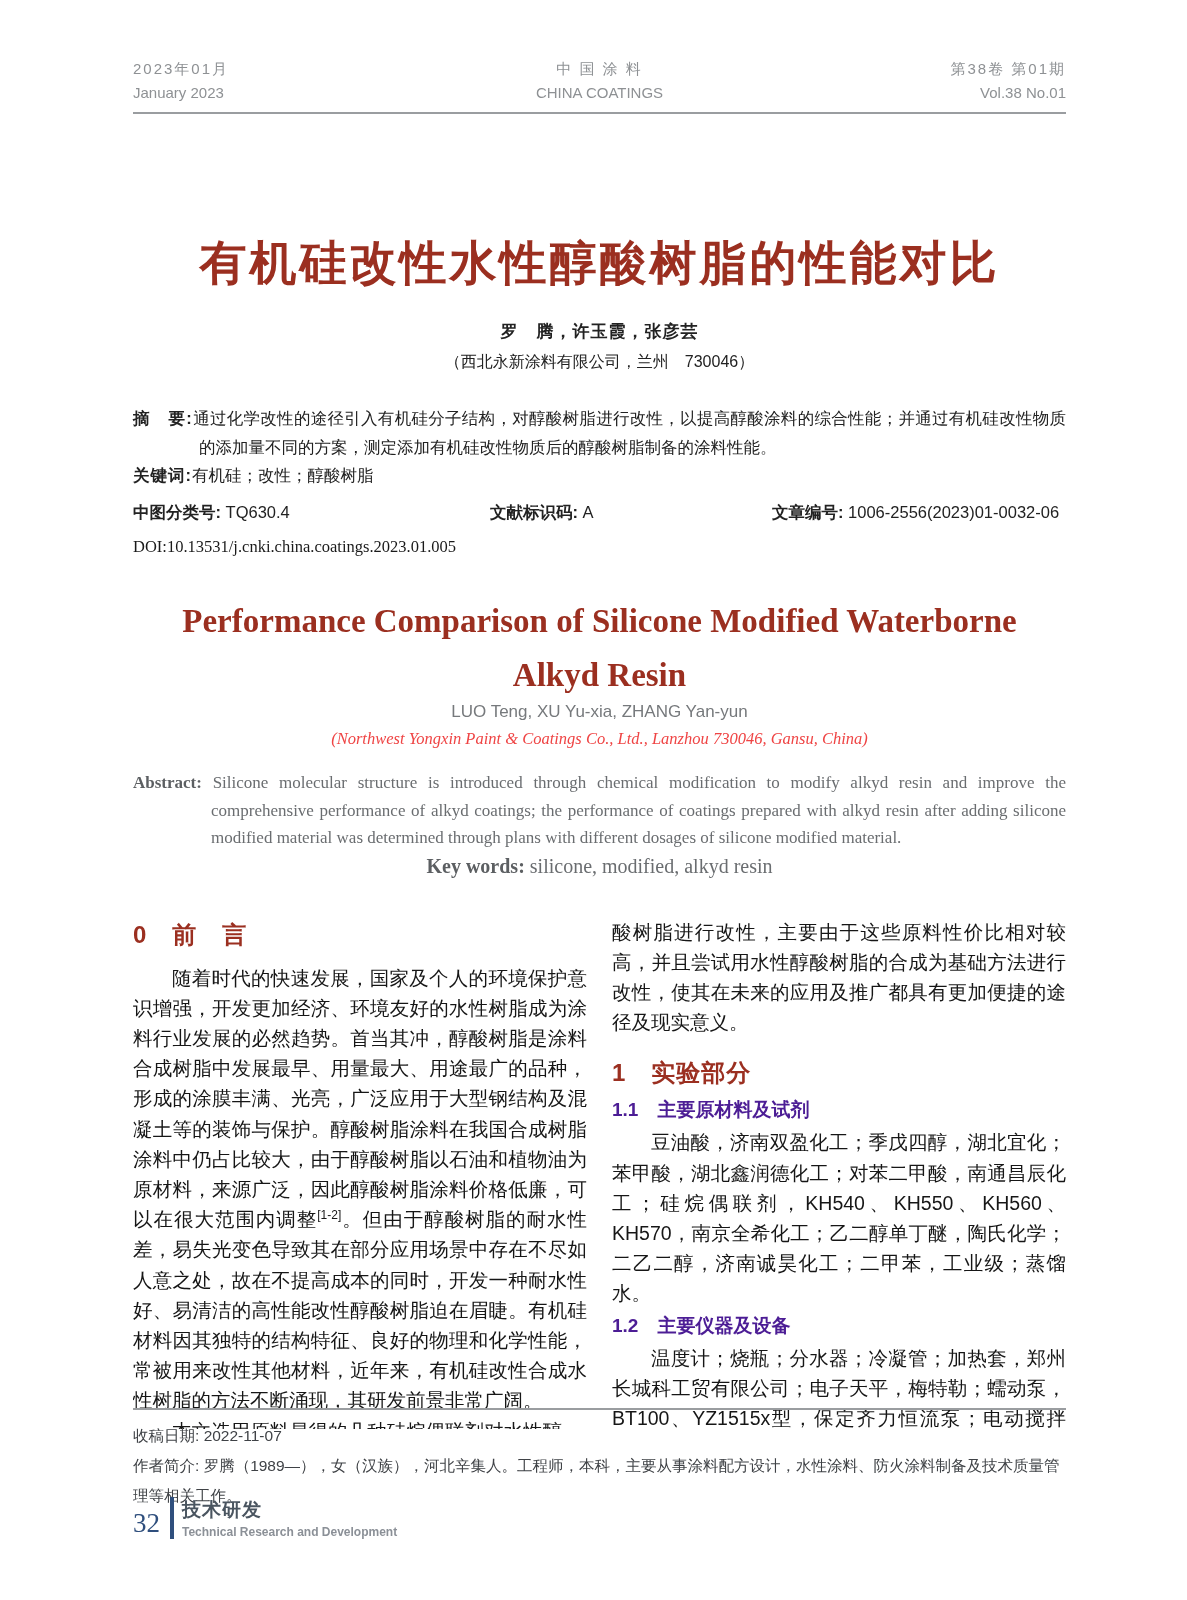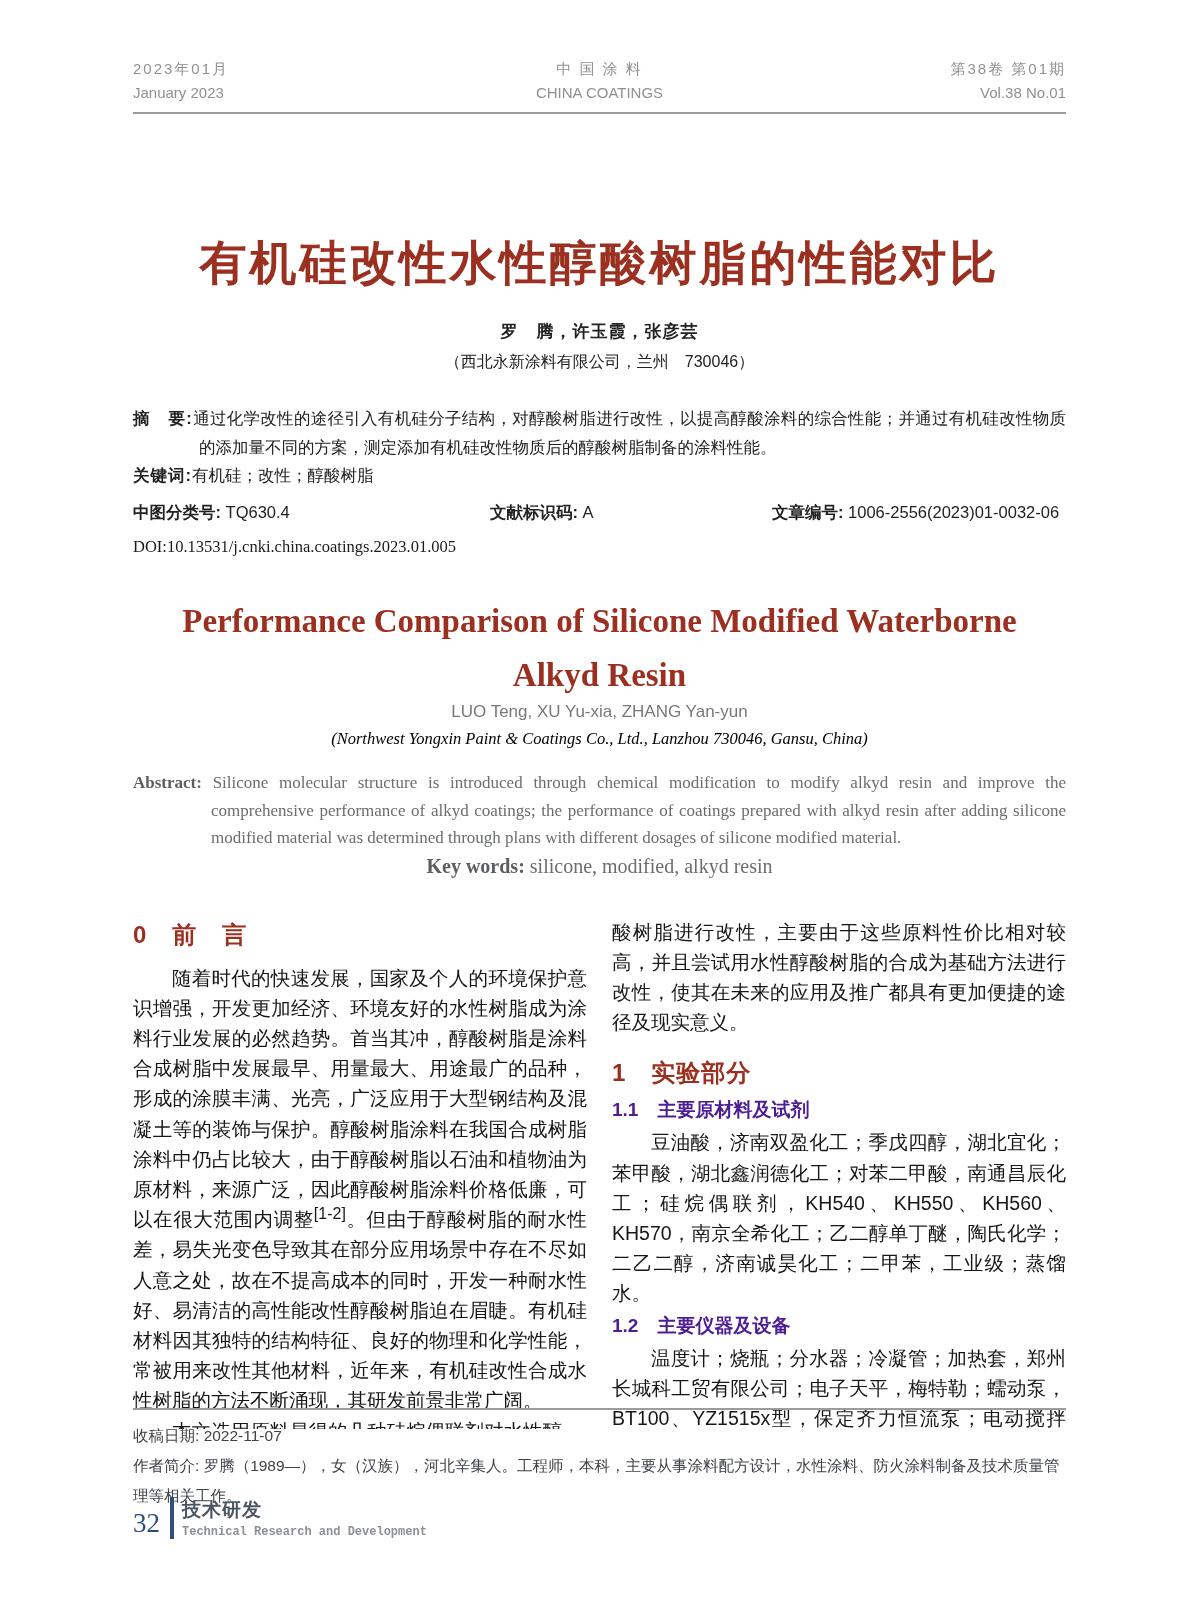--- a/index.html
+++ b/index.html
@@ -41,53 +41,53 @@
   .clc-row .c2 { flex: 0 0 270px; }
   .clc-row .c3 { flex: 1 1 auto; }
   .doi-line { margin-top: 13px; font-family: "Liberation Serif", serif;
     font-size: 16.5px; color: #1a1a1a; }
 
   
   .title-en { margin-top: 37px; text-align: center; color: #9b2f20;
     font-family: "Liberation Serif", serif; font-weight: bold;
     font-size: 33px; line-height: 54px; }
   .authors-en { text-align: center; color: #76797c; font-size: 17px; }
-  .affil-en { margin-top: 7px; text-align: center; color: #000000;
+  .affil-en { margin-top: 7px; text-align: center; color: #ef4444;
     font-family: "Liberation Serif", serif; font-style: italic; font-size: 16.5px; }
   .abs-en { margin-top: 20px; font-family: "Liberation Serif", serif; color: #6a6d70;
     font-size: 17px; line-height: 27.5px; text-align: justify;
     padding-left: 78px; text-indent: -78px; }
   .abs-en b { color: #5c5f62; }
   .kw-en { margin-top: 3px; font-family: "Liberation Serif", serif; color: #6a6d70; font-size: 20px; text-align: center; }
   .kw-en b { color: #5c5f62; }
 
   
   .columns { margin-top: 39px; display: flex; gap: 25px; height: 512px; overflow: hidden; }
   .col { width: 454px; flex: 0 0 454px; }
   .h-sec { color: #9b2f20; font-weight: bold; font-size: 24px; letter-spacing: 1px; }
   .h-sec.first { margin-top: 2px; margin-bottom: 12px; }
   .h-sec.mid { margin-top: 20px; margin-bottom: 8px; }
   .h-sub { color: #4c1d95; font-weight: bold; font-size: 19px; margin-top: 4px; margin-bottom: 4px; }
   .cjk-p { font-size: 19.5px; line-height: 30.2px; text-align: justify; color: #161616;
     text-indent: 2em; }
   .cjk-p.no-indent { text-indent: 0; }
-  .cjk-p sup { font-size: 16px; line-height: 0; }
+  .cjk-p sup { font-size: 12px; line-height: 0; }
 
   
   .footnote { position: absolute; left: 0; right: 0; top: 1408px;
     border-top: 2px solid #9a9da0; padding-top: 11px;
     font-size: 15.5px; color: #3f4246; line-height: 30px; }
 
   
   .page-footer { position: absolute; left: 0; top: 1496px; display: flex; align-items: center; }
   .pf-num { font-family: "Liberation Serif", serif; font-size: 27px; color: #2f4f7d;
     padding-top: 12px; }
   .pf-bar { width: 4px; height: 42px; background: #2f4f7d; margin: 0 8px 0 10px; }
   .pf-col .cn { font-size: 19px; font-weight: bold; color: #4a5560; letter-spacing: 1px; }
-  .pf-col .en { font-family: Liberation Mono, monospace; font-weight: bold;
+  .pf-col .en { font-family: Liberation Sans, sans-serif; font-weight: bold;
     font-size: 12px; color: #8b9097; margin-top: 2px; }
 </style>
 </head>
 <body>
 
 <div class="page">
 
   <div class="masthead">
     <div class="left">
       <div class="mast-cn">2023年01月</div>

